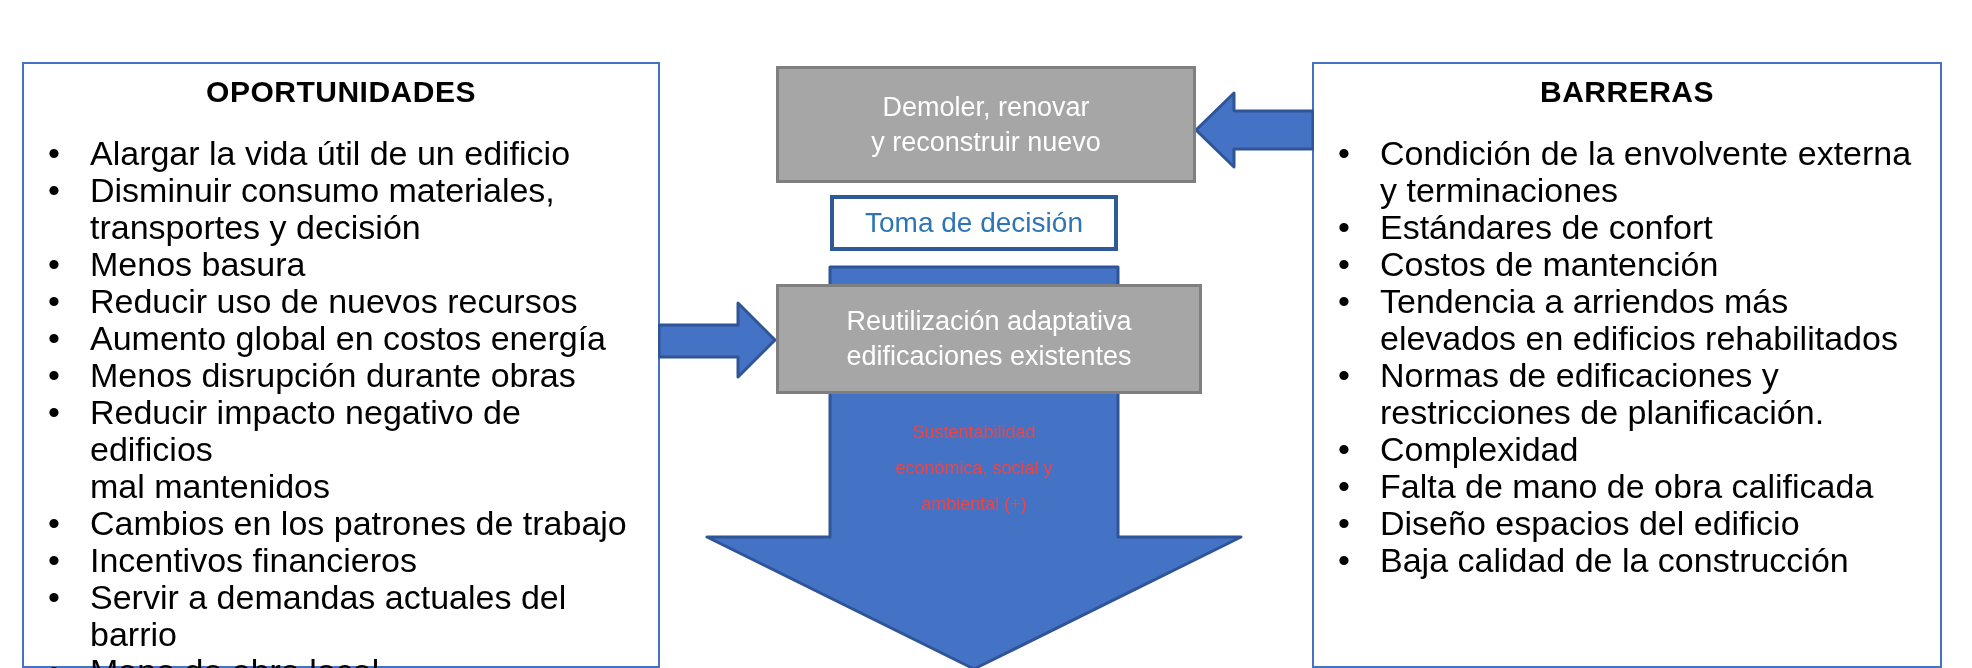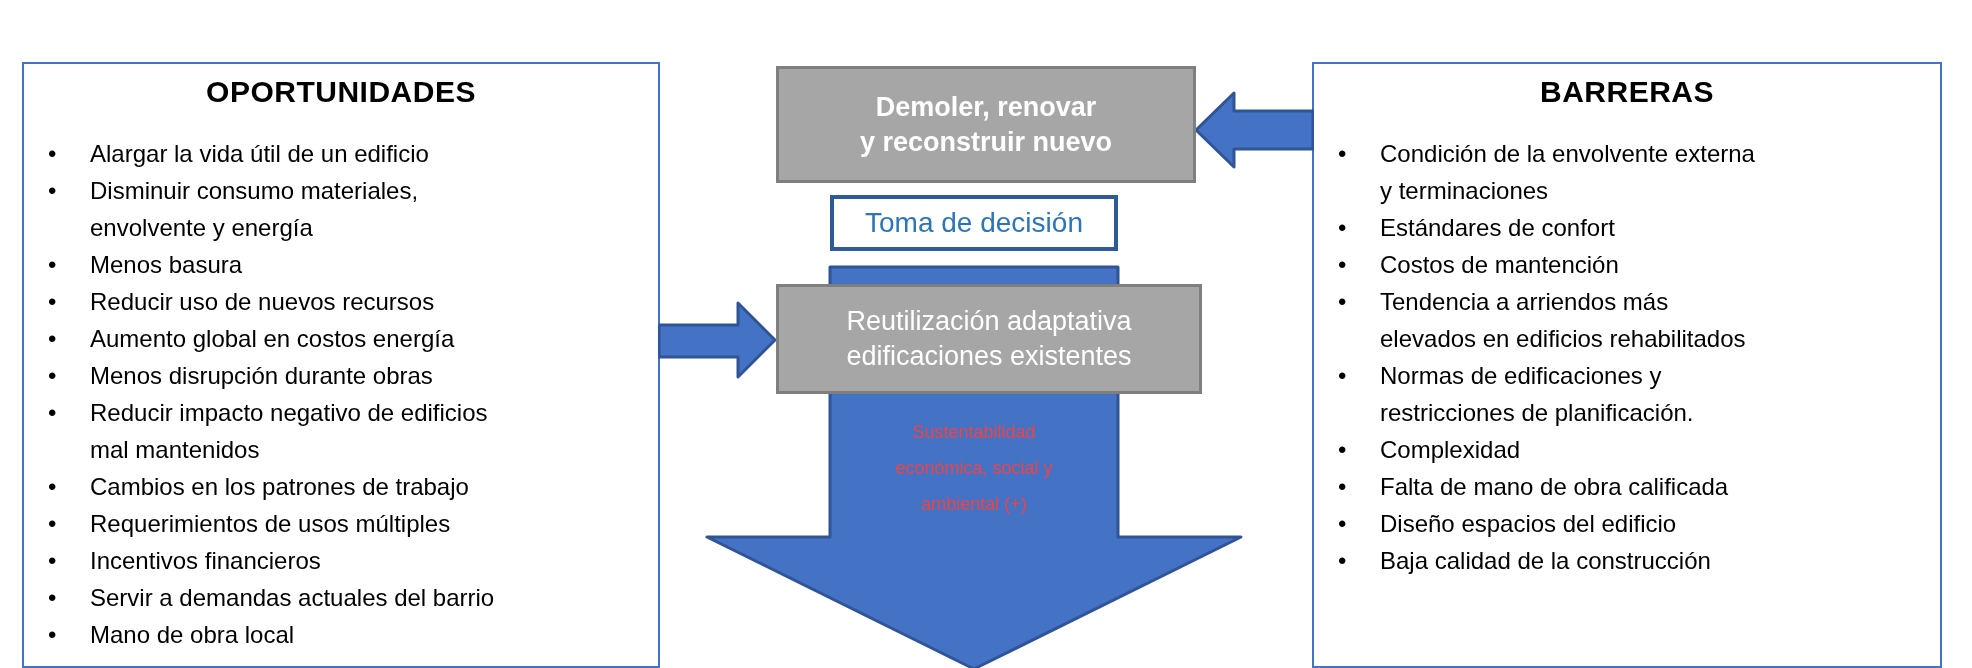--- a/index.html
+++ b/index.html
@@ -35,21 +35,21 @@
   }
   .panel__list {
     list-style: none;
     margin: 25px 0 0 0;
     padding: 0;
   }
   .panel__list li {
     position: relative;
     padding-left: 66px;
     padding-right: 8px;
-    font-size: 24px;
+    font-size: 34px;
     line-height: 37px;
     white-space: pre-line;
   }
   .panel__list li::before {
     content: "\2022";
     position: absolute;
     left: 24px;
     top: 0;
   }
 
@@ -62,21 +62,21 @@
     color: #ffffff;
     text-align: center;
     white-space: pre-line;
     font-size: 27px;
     line-height: 35px;
     display: flex;
     align-items: center;
     justify-content: center;
     z-index: 2;
   }
-  .gray-box--demolish { left: 776px; top: 26px;  width: 420px; height: 117px; font-weight: bold; }
+  .gray-box--demolish { left: 776px; top: 26px;  width: 420px; height: 117px; }
   .gray-box--reuse    { left: 776px; top: 244px; width: 426px; height: 110px; }
 
   .decision-box {
     position: absolute;
     left: 830px; top: 155px;
     width: 288px; height: 56px;
     background: #ffffff;
     border: 4px solid #2E5B97;
     box-sizing: border-box;
     color: #2E75B6;
@@ -107,29 +107,28 @@
 </head>
 <body>
 
 <div class="canvas">
 
   <div class="panel panel--left">
     <h2 class="panel__title">OPORTUNIDADES</h2>
     <ul class="panel__list">
         <li>Alargar la vida útil de un edificio</li>
         <li>Disminuir consumo materiales,
-envolvente y energía</li>
+transportes y decisión</li>
         <li>Menos basura</li>
         <li>Reducir uso de nuevos recursos</li>
         <li>Aumento global en costos energía</li>
         <li>Menos disrupción durante obras</li>
         <li>Reducir impacto negativo de edificios
 mal mantenidos</li>
         <li>Cambios en los patrones de trabajo</li>
-        <li>Requerimientos de usos múltiples</li>
         <li>Incentivos financieros</li>
         <li>Servir a demandas actuales del barrio</li>
         <li>Mano de obra local</li>
       </ul>
   </div>
 
   <div class="panel panel--right">
     <h2 class="panel__title">BARRERAS</h2>
     <ul class="panel__list">
         <li>Condición de la envolvente externa

